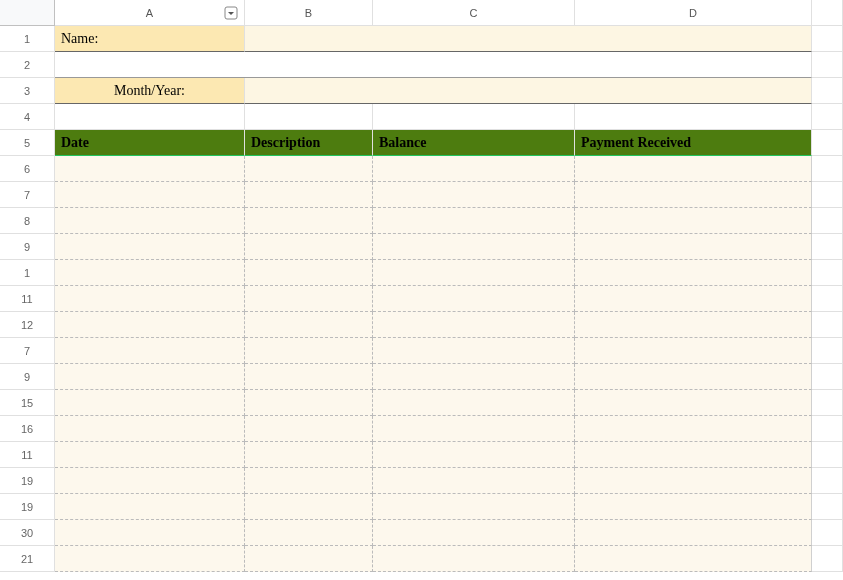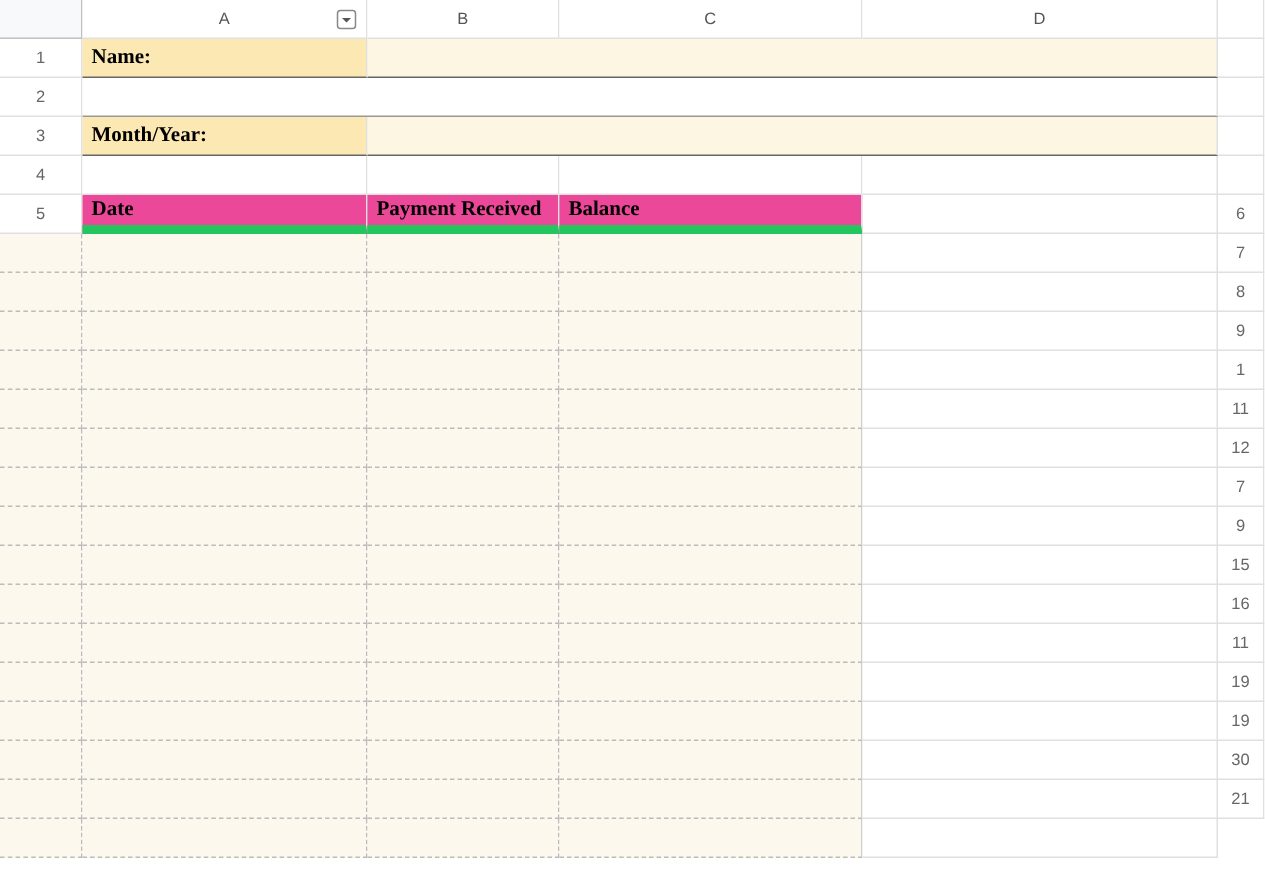--- a/index.html
+++ b/index.html
@@ -59,33 +59,33 @@
     align-items: center;
     padding: 0 6px;
     font-family: Georgia, 'Times New Roman', serif;
     font-size: 14px;
     color: #000;
     cursor: cell;
     position: relative;
   }
   .cell.hdr {
     background: #fce8b2;
-    font-weight: bold;
+    font-weight: normal;
     border-bottom: 1px solid #bbb;
   }
   .cell.hdr-row1 {
     border-bottom: 1px solid #666;
   }
   .cell.light {
     background: #fdf6e3;
   }
   .cell.light-header {
-    background: #ec4899;
+    background: #4d7c0f;
     font-weight: bold;
-    border-bottom: 6px solid #22c55e;
+    border-bottom: 1px solid #22c55e;
   }
   .cell.white {
     background: #fff;
   }
   .cell.data {
     background: #fdf8ed;
     border-right: 1px dashed #bbb;
     border-bottom: 1px dashed #bbb;
   }
   .cell.data.last-col {
@@ -130,21 +130,21 @@
 
   <div class="row-header">
       <span>2</span>
     </div>
   <div class="cell white" style="grid-column: span 4; border-bottom:1px solid #999;"></div>
   <div class="cell white"></div>
 
   <div class="row-header">
       <span>3</span>
     </div>
-  <div class="cell hdr" style="border-bottom:1px solid #666;">
+  <div class="cell hdr" style="border-bottom:1px solid #666;justify-content:center;">
       <span>Month/Year:</span>
     </div>
   <div class="cell light" style="grid-column: span 3; background:#fdf6e3; border-bottom:1px solid #666;"></div>
   <div class="cell white"></div>
 
   <div class="row-header">
       <span>4</span>
     </div>
   <div class="cell white"></div>
   <div class="cell white"></div>
@@ -152,25 +152,28 @@
   <div class="cell white"></div>
   <div class="cell white"></div>
 
   <div class="row-header">
       <span>5</span>
     </div>
   <div class="cell light-header">
       <span>Date</span>
     </div>
   <div class="cell light-header">
-      <span>Payment Received</span>
+      <span>Description</span>
     </div>
   <div class="cell light-header">
       <span>Balance</span>
     </div>
+  <div class="cell light-header">
+      <span>Payment Received</span>
+    </div>
   <div class="cell white"></div>
 
 <div class="row-header">
       <span>6</span>
     </div>
     <div class="cell data">
       <span></span>
     </div>
     <div class="cell data">
       <span></span>

